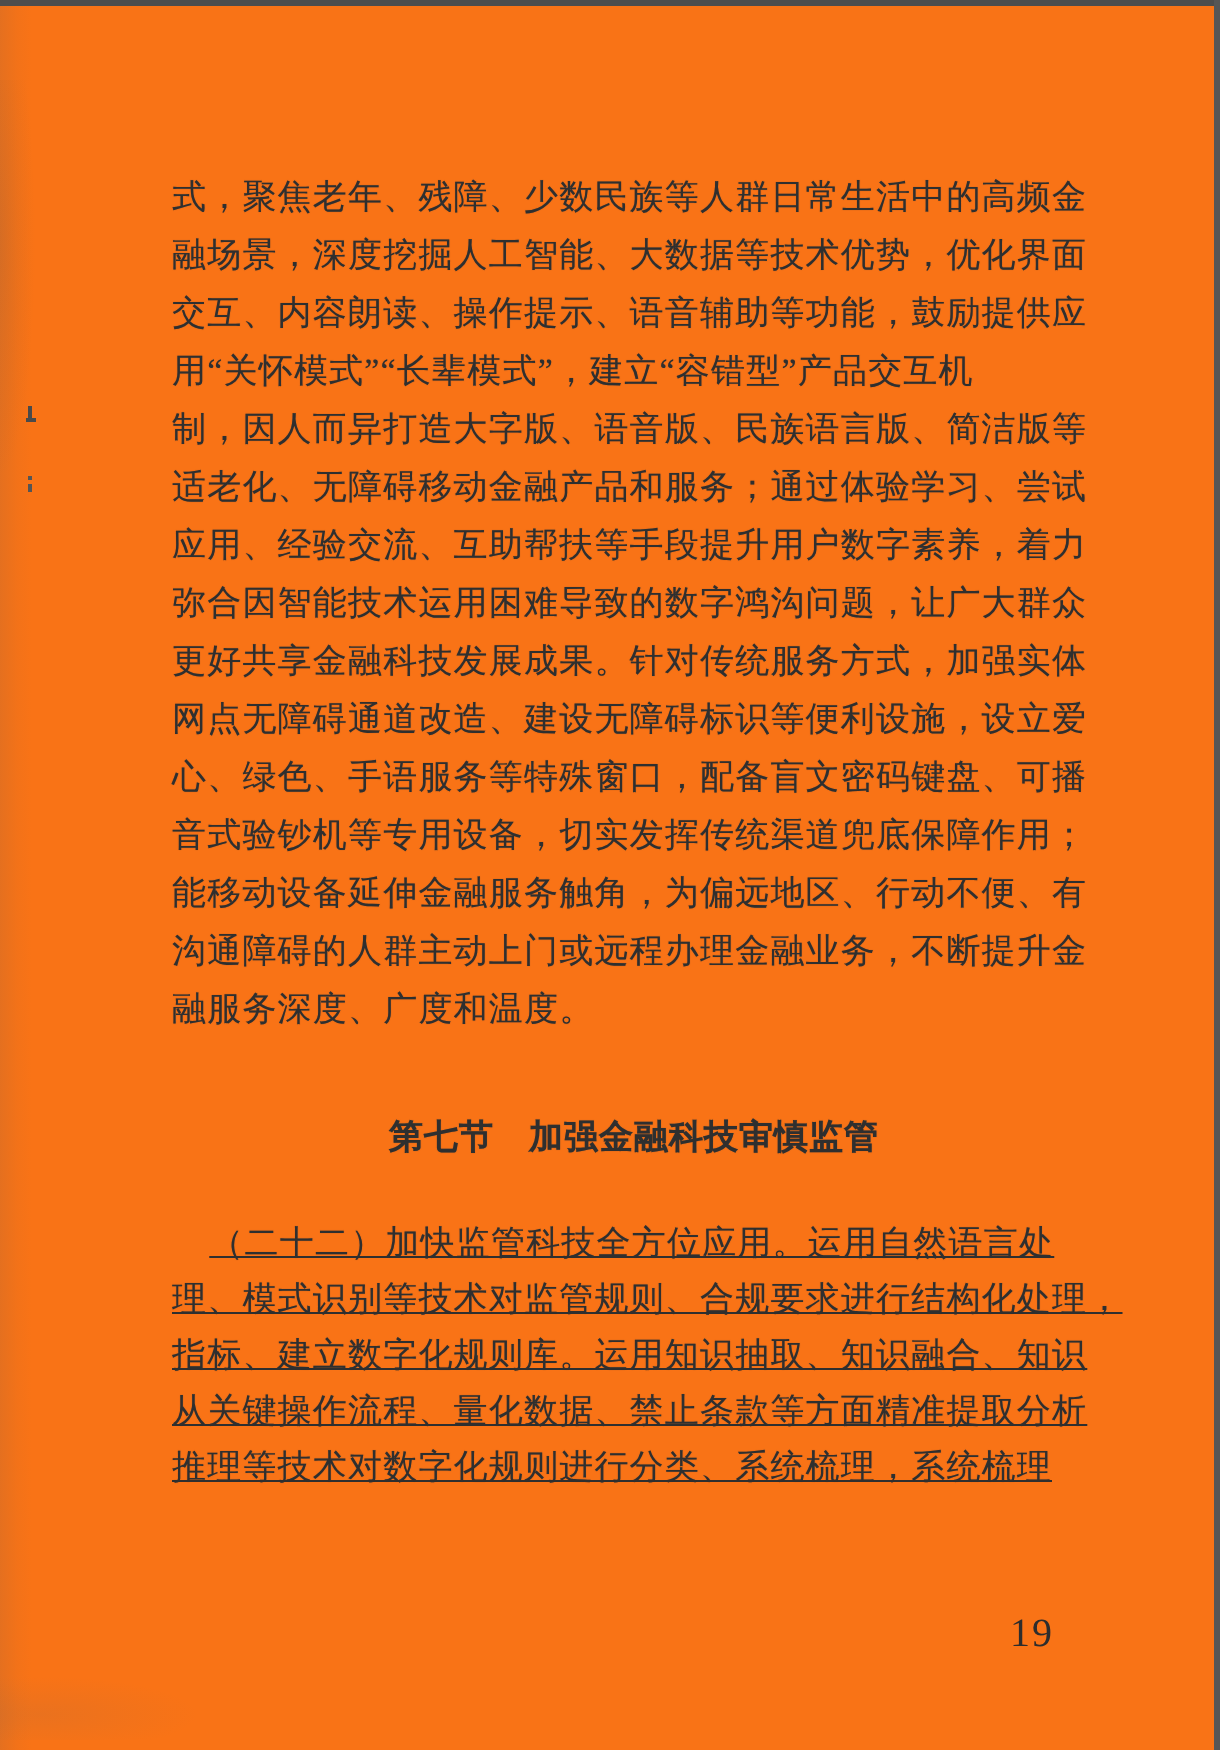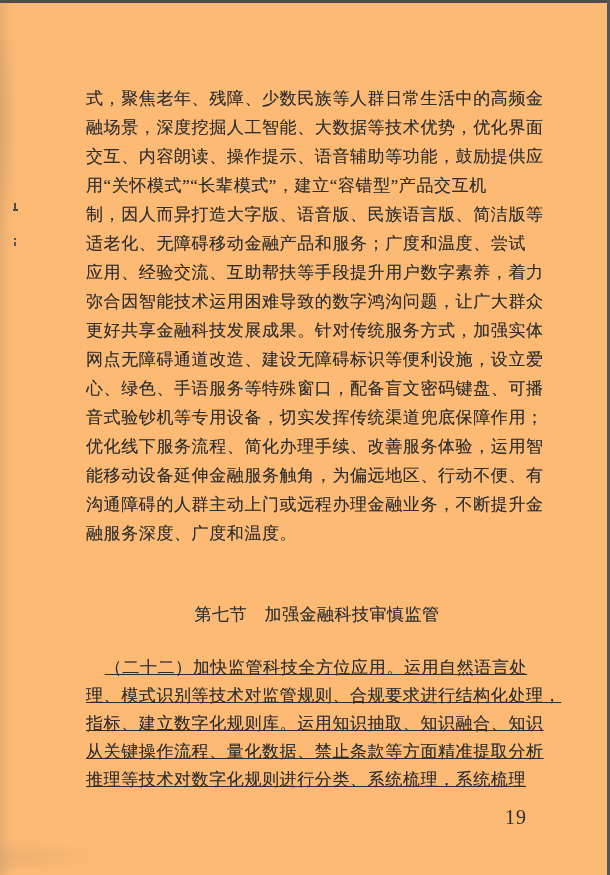--- a/index.html
+++ b/index.html
@@ -4,21 +4,21 @@
 <style>
   html, body {
     margin: 0;
     padding: 0;
     background: #ffffff;
   }
   .page {
     position: relative;
     width: 610px;
     height: 875px;
-    background: #fdba74;
+    background: #f97316;
     overflow: hidden;
     font-family: "Liberation Serif", "DejaVu Serif", serif;
     color: #2f2f2f;
   }
   
   .edge-top {
     position: absolute; top: 0; left: 0;
     width: 610px; height: 3px;
     background: #4d4d4d;
   }
@@ -67,25 +67,25 @@
     font-size: 17px;
     letter-spacing: 0.6px;
     text-shadow: 0 0 0.5px rgba(70,70,70,0.55);
   }
   .body-paragraph .text-line {
     height: 29px;
     line-height: 29px;
     white-space: nowrap;
   }
   .section-heading {
-    margin-top: 52px;
+    margin-top: 35px;
     height: 30px;
     line-height: 30px;
     text-align: center;
-    font-weight: normal;
+    font-weight: bold;
     letter-spacing: 0.5px;
     white-space: nowrap;
   }
   .item-paragraph {
     margin-top: 24px;
     text-decoration: underline;
   }
   .item-paragraph .text-line {
     height: 28px;
     line-height: 28px;
@@ -114,28 +114,27 @@
   <div class="scan-mark-1"></div>
   <div class="scan-mark-2"></div>
 
   <div class="content">
     <div class="body-paragraph">
         <div class="text-line">式，聚焦老年、残障、少数民族等人群日常生活中的高频金</div>
         <div class="text-line">融场景，深度挖掘人工智能、大数据等技术优势，优化界面</div>
         <div class="text-line">交互、内容朗读、操作提示、语音辅助等功能，鼓励提供应</div>
         <div class="text-line">用“关怀模式”“长辈模式”，建立“容错型”产品交互机</div>
         <div class="text-line">制，因人而异打造大字版、语音版、民族语言版、简洁版等</div>
-        <div class="text-line">适老化、无障碍移动金融产品和服务；广度和温度、尝试</div>
+        <div class="text-line">适老化、无障碍移动金融产品和服务；通过体验学习、尝试</div>
         <div class="text-line">应用、经验交流、互助帮扶等手段提升用户数字素养，着力</div>
         <div class="text-line">弥合因智能技术运用困难导致的数字鸿沟问题，让广大群众</div>
         <div class="text-line">更好共享金融科技发展成果。针对传统服务方式，加强实体</div>
         <div class="text-line">网点无障碍通道改造、建设无障碍标识等便利设施，设立爱</div>
         <div class="text-line">心、绿色、手语服务等特殊窗口，配备盲文密码键盘、可播</div>
         <div class="text-line">音式验钞机等专用设备，切实发挥传统渠道兜底保障作用；</div>
-        <div class="text-line">优化线下服务流程、简化办理手续、改善服务体验，运用智</div>
         <div class="text-line">能移动设备延伸金融服务触角，为偏远地区、行动不便、有</div>
         <div class="text-line">沟通障碍的人群主动上门或远程办理金融业务，不断提升金</div>
         <div class="text-line">融服务深度、广度和温度。</div>
       </div>
 
     <div class="section-heading">第七节　加强金融科技审慎监管</div>
 
     <div class="body-paragraph item-paragraph">
         <div class="text-line">（二十二）加快监管科技全方位应用。运用自然语言处</div>
         <div class="text-line">理、模式识别等技术对监管规则、合规要求进行结构化处理，</div>

